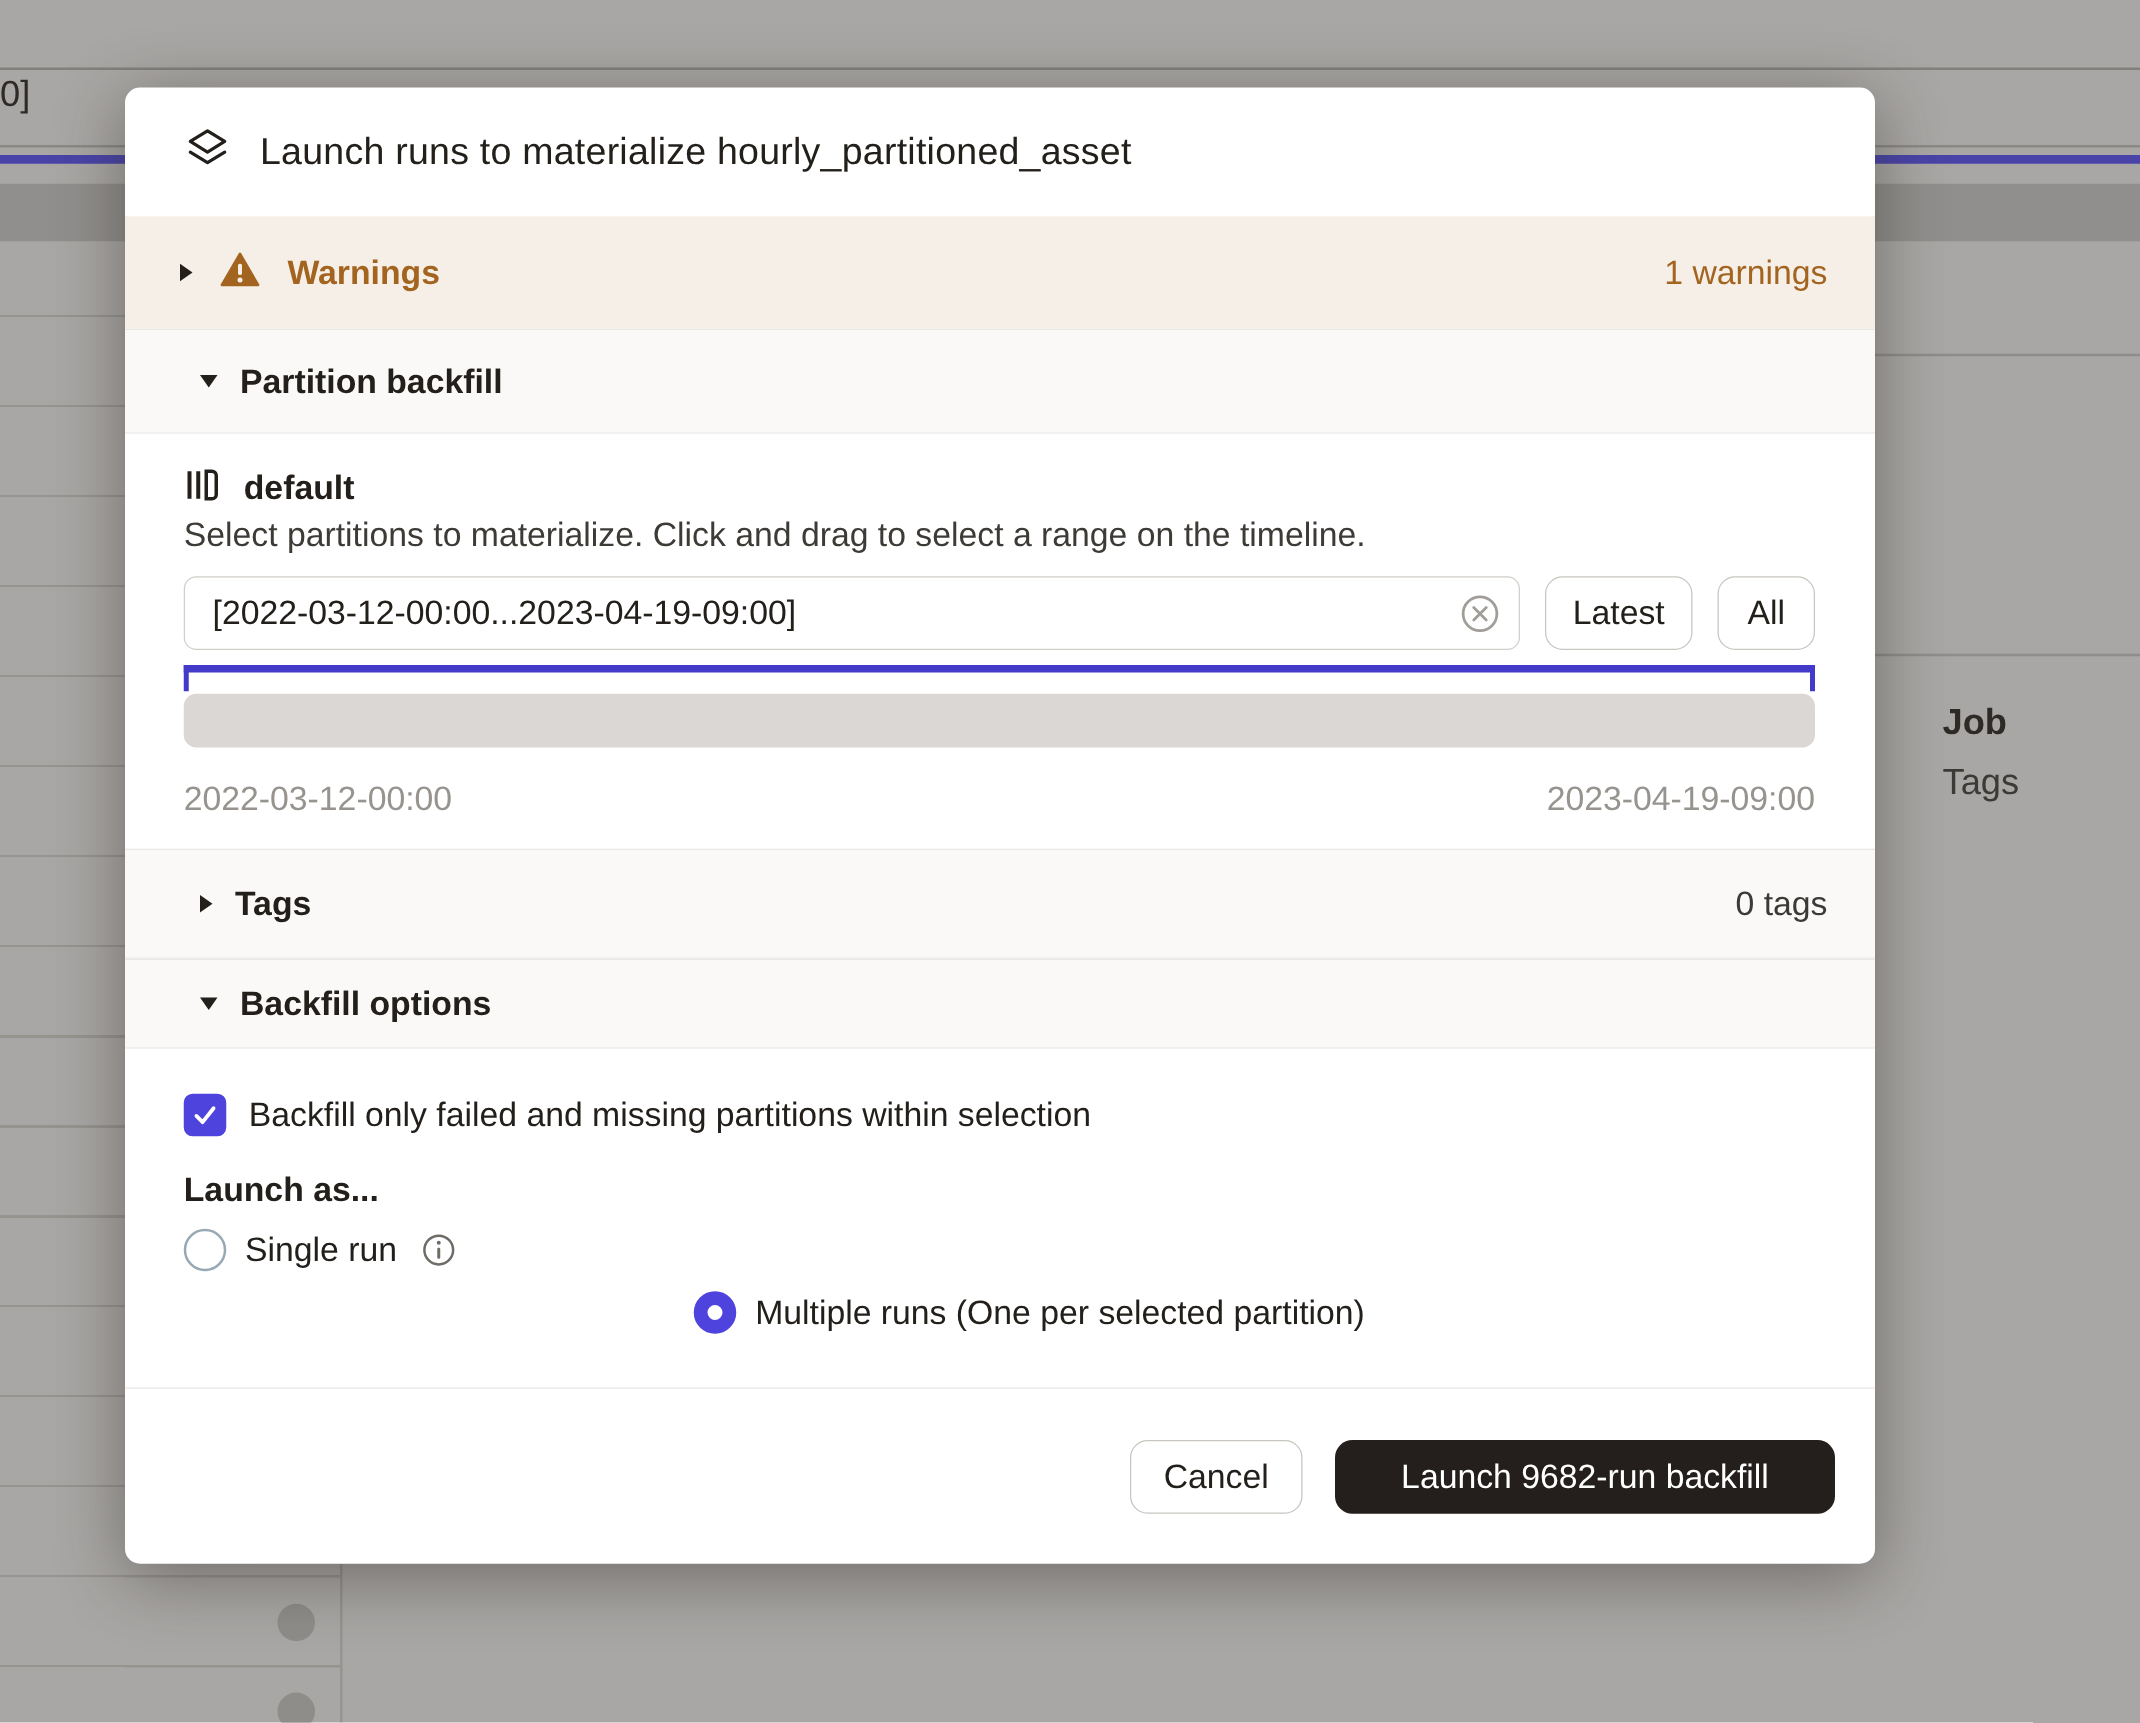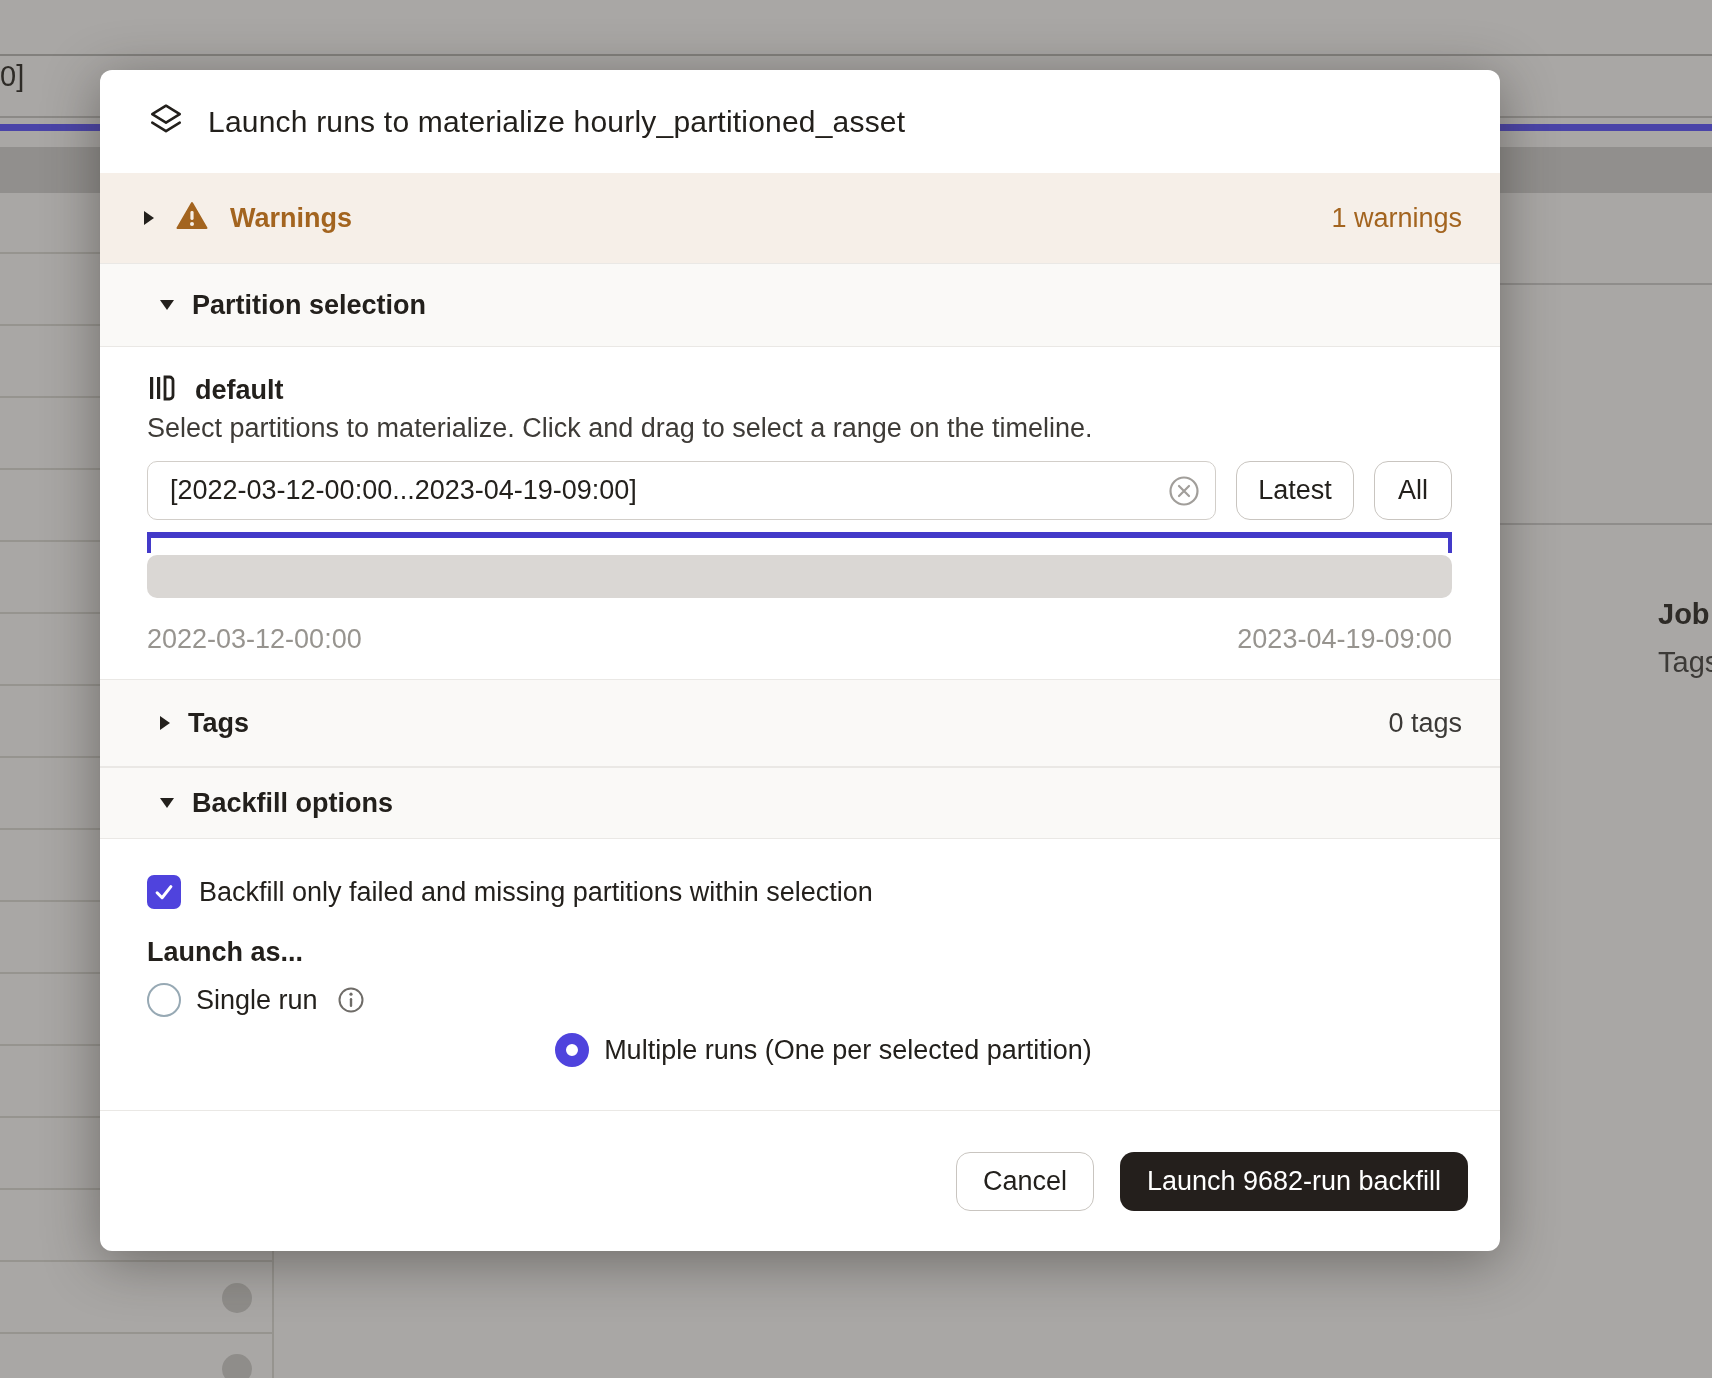--- a/index.html
+++ b/index.html
@@ -18,21 +18,21 @@
   .bg-dark-band { position:absolute; left:0; top:147px; width:100%; height:46px; background:#918f8d; }
   .bg-rows-left {
     position:absolute; left:0; top:194px; width:100px; height:1184px;
     background:repeating-linear-gradient(to bottom,
       transparent 0, transparent 58px, #96948f 58px, #96948f 60px,
       transparent 60px, transparent 72px);
   }
   .bg-row-ext { position:absolute; height:2px; background:#96948f; }
   .bg-vline { position:absolute; top:1251px; left:272px; width:2px; height:127px; background:#96948f; }
   .bg-dot { position:absolute; width:30px; height:30px; border-radius:50%; background:#8f8d8a; }
-  .bg-job { position:absolute; left:1658px; font-size:29px;margin-top:36px; }
+  .bg-job { position:absolute; left:1554px; font-size:29px; }
   .bg-job.hdr { top:562px; font-weight:700; color:#2e2b27; }
   .bg-job.val { top:610px; color:#3c3a37; }
 
   
   .dialog {
     position:absolute; z-index:10; left:100px; top:70px; width:1400px; height:1181px;
     background:#ffffff; border-radius:12px; overflow:hidden;
     box-shadow:0 10px 55px rgba(40,35,30,.45);
     display:flex; flex-direction:column;
   }
@@ -102,21 +102,21 @@
   .radio.on { border:11px solid #4f43dd; }
   .radio-label { font-size:27px; color:#23201c; }
   .info-icon { margin-left:4px; display:flex; align-items:center; }
 
   .dlg-footer {
     flex:1; border-top:1px solid #eae8e5; display:flex; align-items:center;
     justify-content:flex-end; gap:26px; padding-right:32px;
   }
   .btn-cancel { width:138px; }
   .btn-submit {
-    width:348px; background:#241f1c; color:#fff; border:none; font-size:27px;
+    width:400px; background:#241f1c; color:#fff; border:none; font-size:27px;
   }
 </style>
 </head>
 <body>
 
 <div class="bg">
   <div class="bg-line" style="top:54px"></div>
   <div class="bg-partial-text">0]</div>
   <div class="bg-line" style="top:116px;background:#8b8986"></div>
   <div class="bg-blue-line"></div>
@@ -153,21 +153,21 @@
         <rect x="14.4" y="10" width="3.2" height="9" rx="1.4" fill="#f6efe8"></rect>
         <circle cx="16" cy="23" r="2" fill="#f6efe8"></circle>
       </svg>
     </span>
     <span class="warn-label">Warnings</span>
     <span class="warn-count">1 warnings</span>
   </div>
 
   <div class="section-head head-partition">
     <span class="caret-down"></span>
-    <span class="hd">Partition selection</span>
+    <span class="hd">Partition backfill</span>
   </div>
 
   <div class="content-partition">
     <div class="dim-row">
       <span>
         <svg width="30" height="30" viewBox="0 0 30 30">
           <rect x="3" y="4" width="3.2" height="22" fill="#23201c"></rect>
           <rect x="10" y="4" width="3.2" height="22" fill="#23201c"></rect>
           <path d="M18 4 h4.5 a3.5 3.5 0 0 1 3.5 3.5 v15 a3.5 3.5 0 0 1 -3.5 3.5 h-4.5 z" fill="none" stroke="#23201c" stroke-width="2.8"></path>
         </svg>

